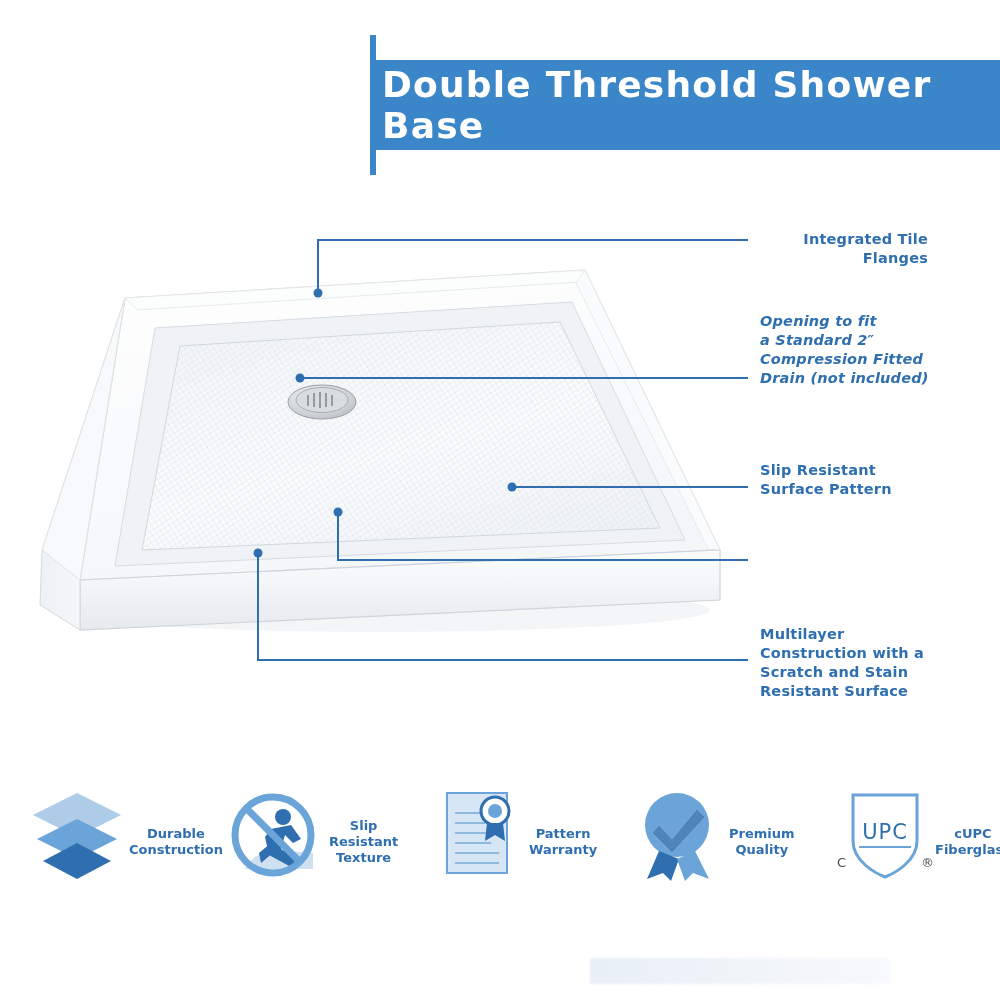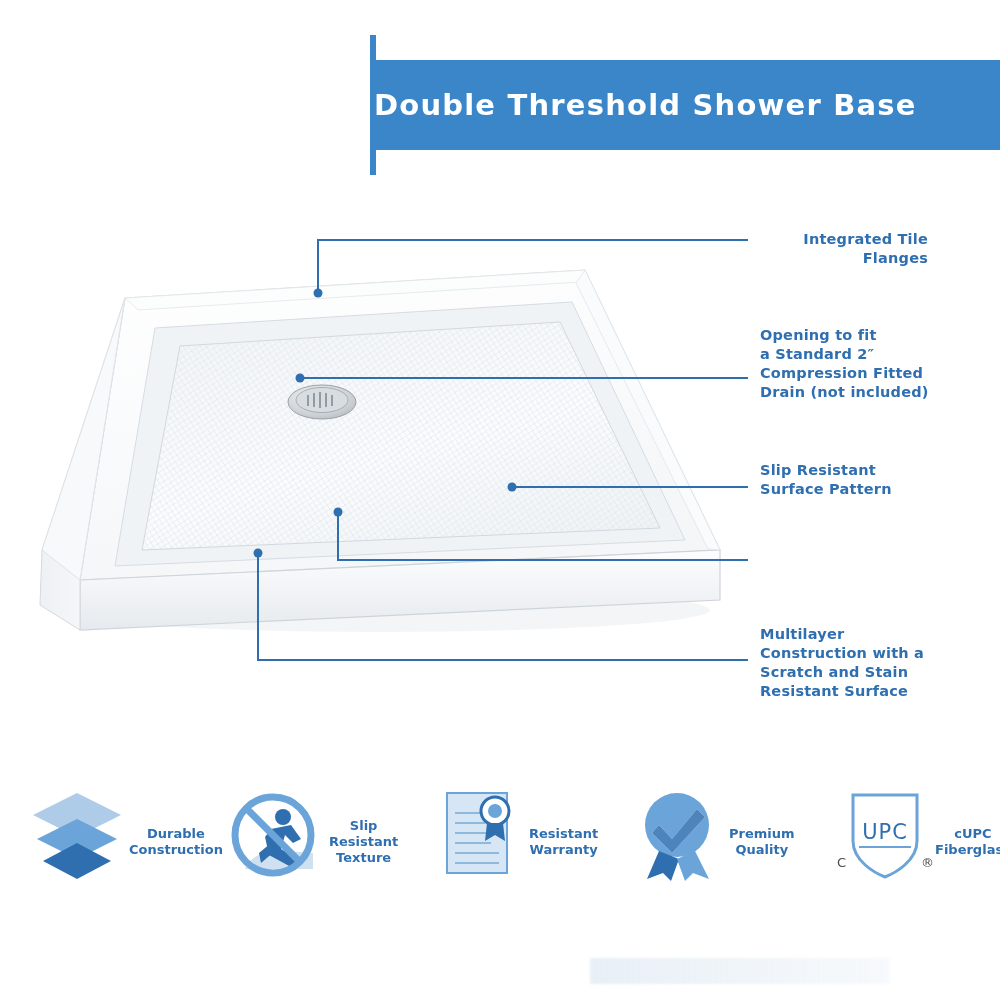--- a/index.html
+++ b/index.html
@@ -15,24 +15,24 @@
   
   .header-bar{
     position:absolute;
     left:370px;top:60px;
     width:630px;height:90px;
     background:#3b86c8;
     display:flex;align-items:center;
   }
   .header-title{
     color:#ffffff;
-    font-size:29px;
+    font-size:36px;
     font-weight:bold;
     letter-spacing:1.2px;
-    padding-left:4px;
+    padding-left:12px;
     font-family:"DejaVu Sans", sans-serif;
   }
   .header-tick{
     position:absolute;
     left:370px;top:35px;
     width:6px;height:140px;
     background:#3b86c8;
   }
 
   
@@ -163,21 +163,21 @@
       <circle cx="300" cy="378" r="4.5"></circle>
       <circle cx="512" cy="487" r="4.5"></circle>
       <circle cx="338" cy="512" r="4.5"></circle>
       <circle cx="258" cy="553" r="4.5"></circle>
     </g>
   </svg>
 
   <div class="callout" style="left:728px;top:230px;white-space:pre-line;text-align:right;">Integrated Tile
 Flanges</div>
 
-  <div class="callout" style="left:760px;top:326px;white-space:pre-line;width:210px;">Opening to fit
+  <div class="callout" style="left:760px;top:312px;white-space:pre-line;width:210px;font-style:italic;">Opening to fit
 a Standard 2″
 Compression Fitted
 Drain (not included)</div>
 
   <div class="callout" style="left:760px;top:461px;white-space:pre-line;">Slip Resistant
 Surface Pattern</div>
 
 
   <div class="callout" style="left:760px;top:625px;white-space:pre-line;">Multilayer
 Construction with a
@@ -226,21 +226,21 @@
             <line x1="30" y1="50" x2="66" y2="50"></line>
             <line x1="30" y1="60" x2="66" y2="60"></line>
             <line x1="30" y1="70" x2="74" y2="70"></line>
             <line x1="30" y1="80" x2="74" y2="80"></line>
           </g>
           <circle cx="70" cy="28" r="14" fill="#ffffff" stroke="#2f6fb0" stroke-width="3"></circle>
           <circle cx="70" cy="28" r="7" fill="#6ba4d8"></circle>
           <path d="M62 40 L60 58 L70 52 L80 58 L78 40 Z" fill="#2f6fb0"></path>
         </svg>
       </div>
-      <div class="cap" style="white-space:pre-line">Resistant
+      <div class="cap" style="white-space:pre-line">Pattern
 Warranty</div>
     </div>
 
     <div class="feature">
       <div class="glyph">
         <svg width="104" height="104" viewBox="0 0 104 104">
           <circle cx="52" cy="42" r="32" fill="#6ba4d8"></circle>
           <path d="M34 42 L47 56 L72 26 L80 34 L47 70 L27 50 Z" fill="#ffffff"></path>
           <path d="M34 42 L47 56 L72 26 L80 34 L47 70 L27 50 Z" fill="#2f6fb0" opacity=".85"></path>
           <path d="M34 68 L22 96 L38 90 L46 98 L54 76 Z" fill="#2f6fb0"></path>

